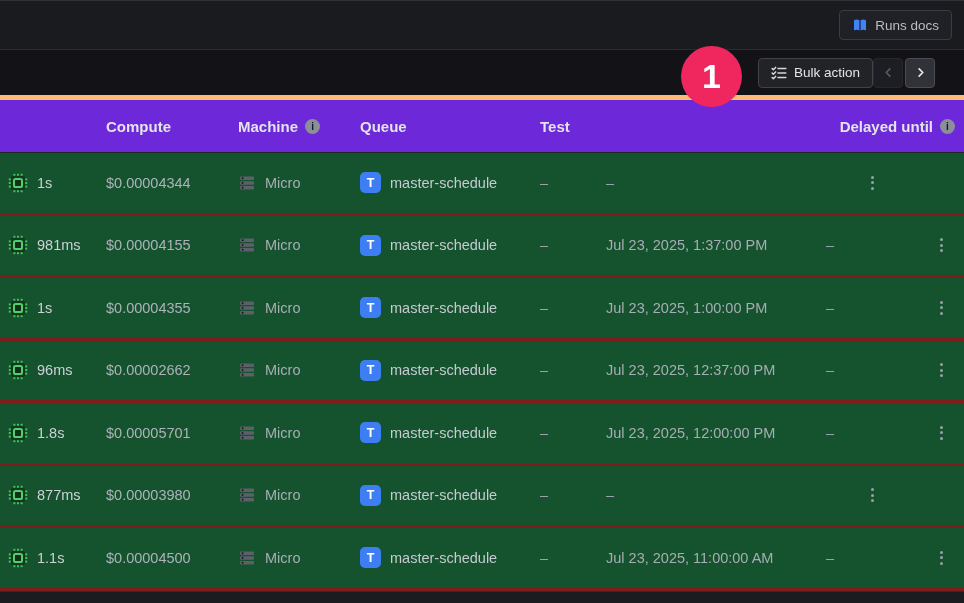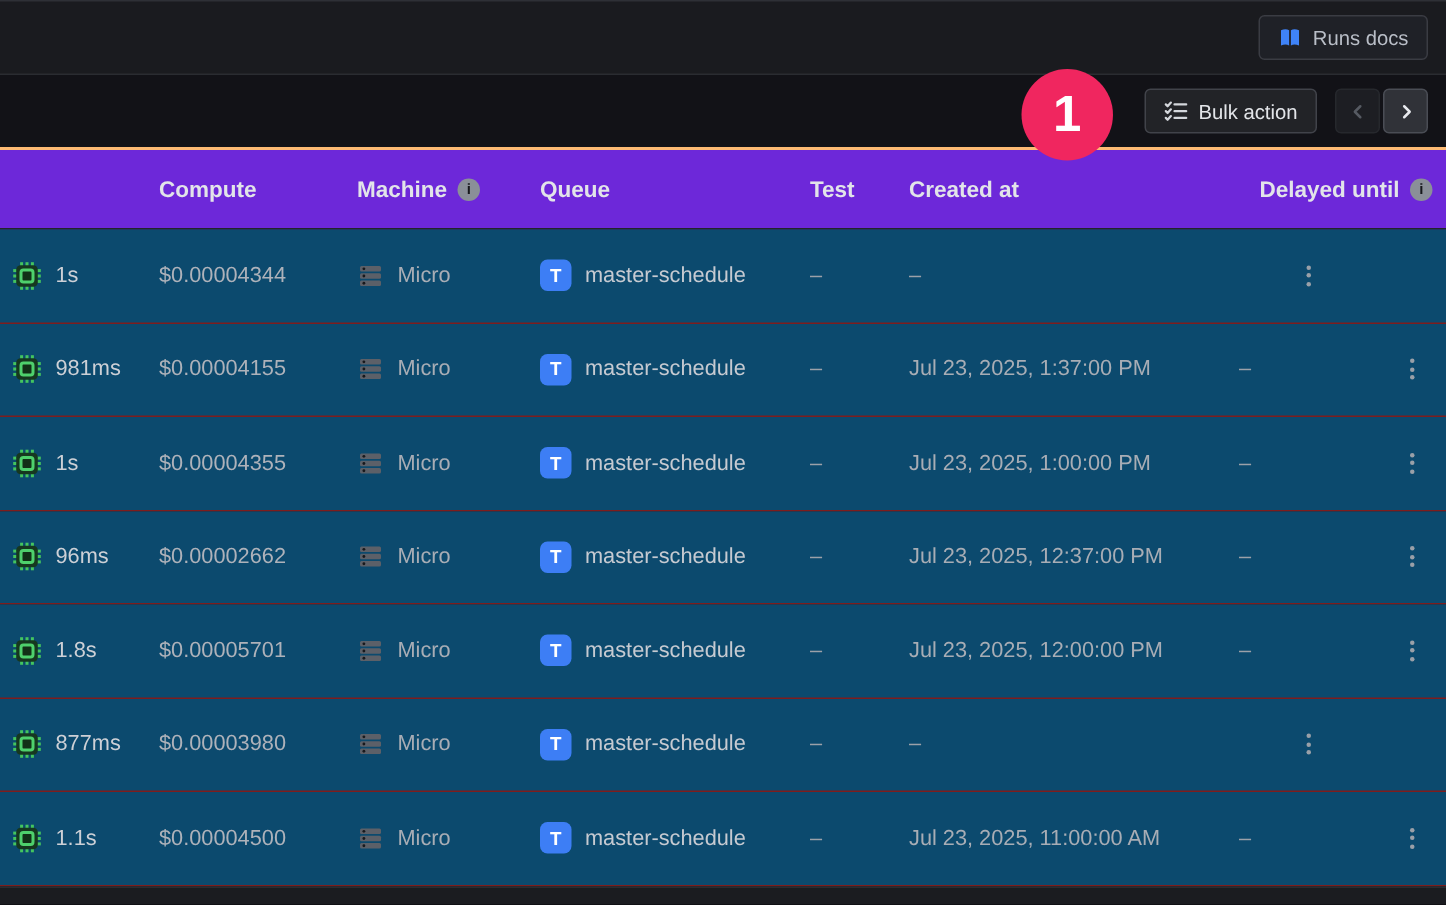--- a/index.html
+++ b/index.html
@@ -28,23 +28,23 @@
     border-radius: 4px; color: #b9bec7;
     font-size: 13.5px; line-height: 1;
     padding: 0 12px; height: 30px; cursor: pointer;
   }
   .btn .lbl { position: relative; top: 0.5px; }
 
   
   .toolbar {
     height: 50px; flex: 0 0 auto;
     background: #121217;
-    border-bottom: 2px solid #fdba74;
+    border-bottom: 5px solid #fdba74;
     display: flex; align-items: center; justify-content: flex-end;
-    gap: 12px; padding-right: 12px;
+    gap: 0; padding-right: 29px;
   }
   .btn-dark {
     background: #222327; border: 1px solid #41434a; color: #e3e5e9;
     font-weight: 500;
   }
   .pager { display: flex; gap: 2px; }
   .pg-btn {
     width: 30px; height: 30px; border-radius: 4px;
     display: flex; align-items: center; justify-content: center;
     background: #1d1e23; border: 1px solid #26282d; cursor: default;
@@ -80,22 +80,22 @@
     width: 15px; height: 15px; border-radius: 50%;
     background: #8a8f98; color: #17181c;
     font-size: 10px; font-weight: 700; font-style: normal;
     display: inline-flex; align-items: center; justify-content: center;
     flex: 0 0 auto;
   }
 
   .rows { flex: 0 0 auto; }
   .row {
     height: 62.5px;
-    background: #0c4a6e;
-    border-bottom: 1px solid #7f1d1d;
+    background: #14532d;
+    border-bottom: 3px solid #7f1d1d;
     font-size: 14.5px;
   }
   .cell { display: flex; align-items: center; gap: 9px; min-width: 0; }
   .c-duration { padding-left: 8px; color: #cdd0d6; }
   .c-compute  { color: #aeb2ba; text-align: right; }
   .c-machine  { color: #a8adb5; }
   .c-queue    { color: #c6cad1; }
   .c-test     { color: #9ca1a9; }
   .c-created  { color: #a8adb5; }
   .c-delayed  { color: #9ca1a9; }
@@ -175,23 +175,20 @@
     </div>
     <div class="th">
       <span>Machine</span>
       <span class="info-dot">i</span>
     </div>
     <div class="th">
       <span>Queue</span>
     </div>
     <div class="th">
       <span>Test</span>
-    </div>
-    <div class="th">
-      <span>Created at</span>
     </div>
     <div class="th th-delayed">
       <span>Delayed until</span>
       <span class="info-dot">i</span>
     </div>
   </div>
 
   <div class="rows">
     <div class="grid row">
       <div class="cell c-duration">

